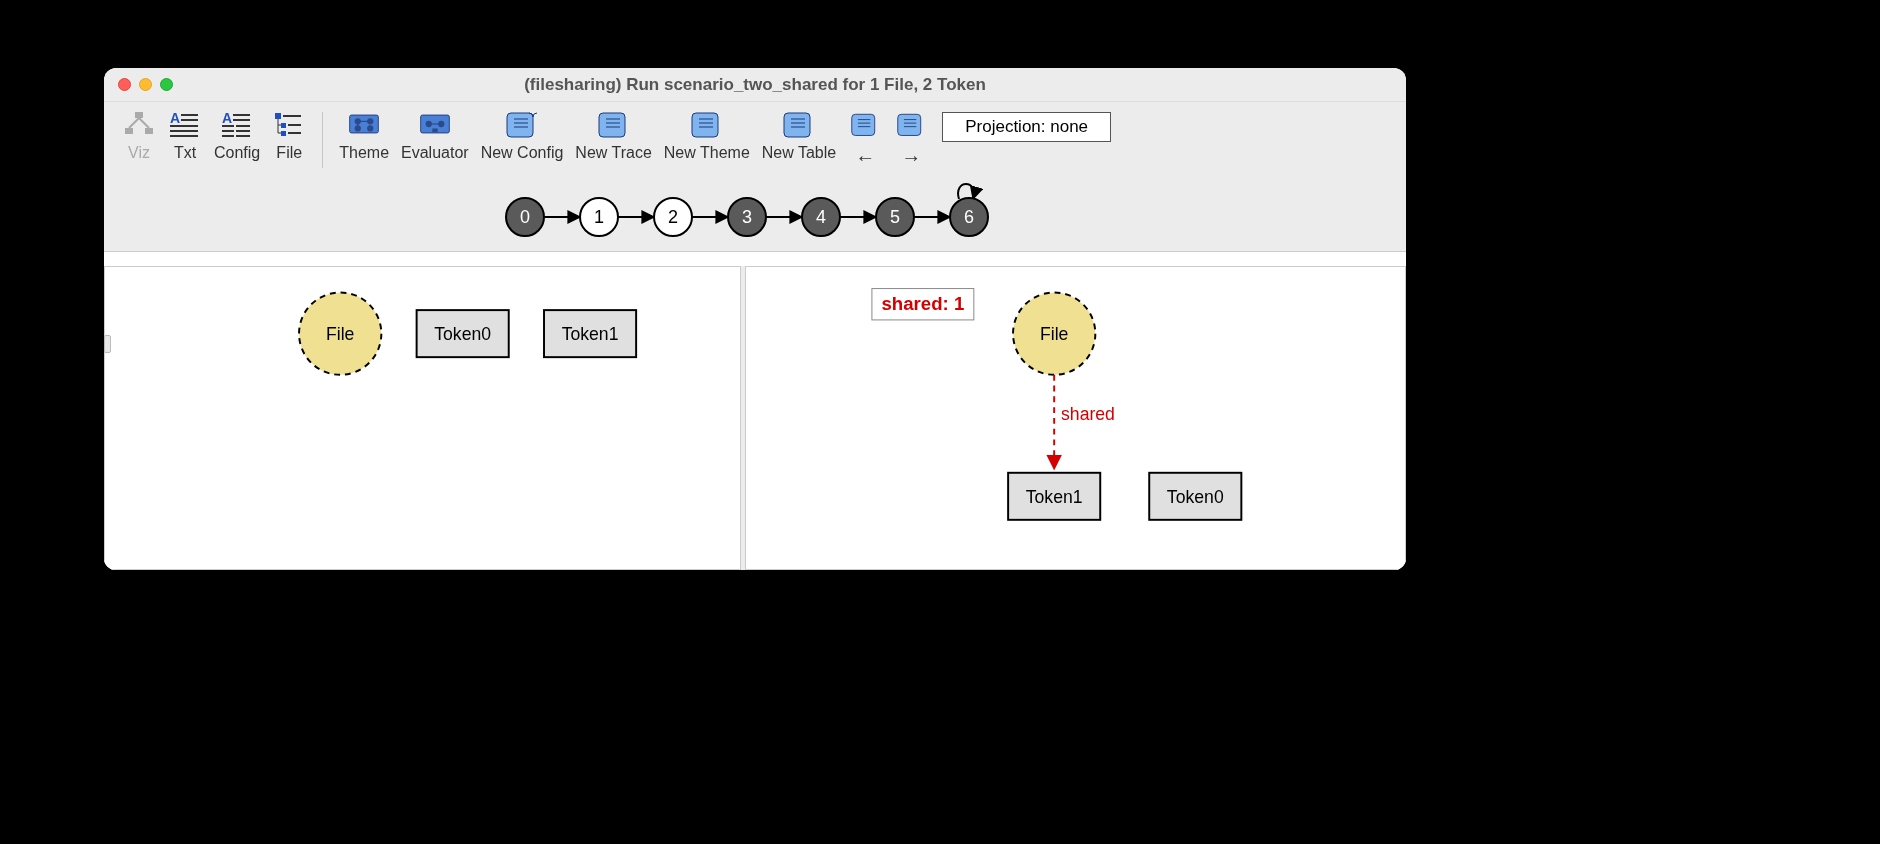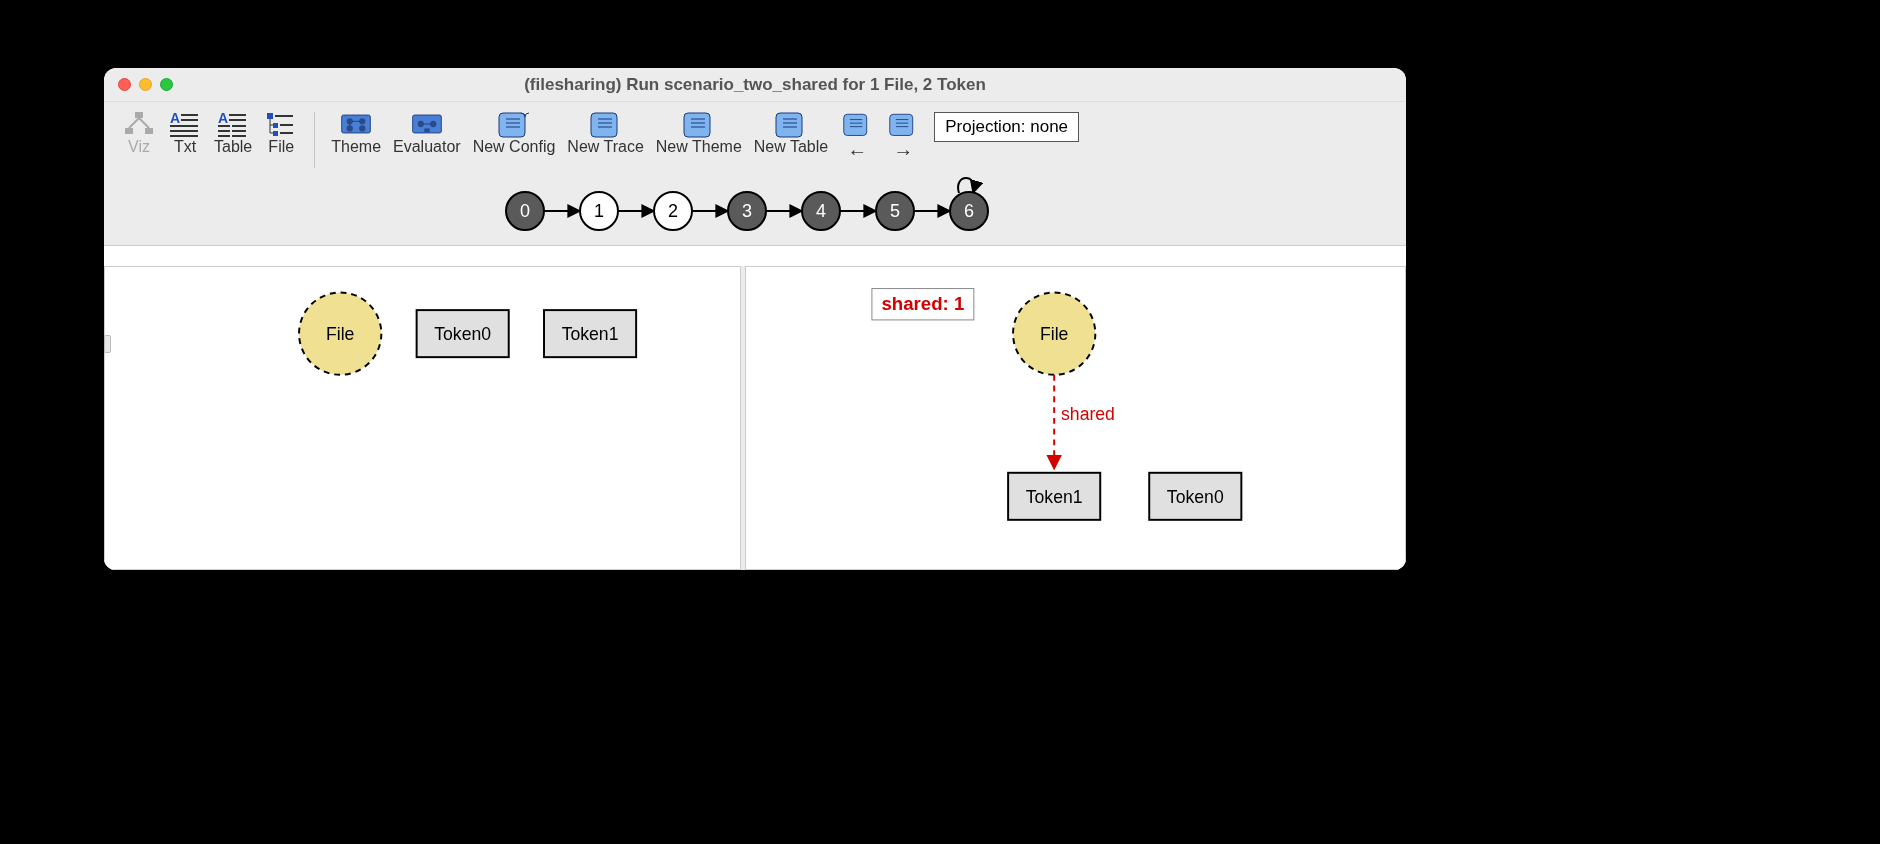--- a/index.html
+++ b/index.html
@@ -35,28 +35,28 @@
   }
   
   .toolbar {
     background:#ececec;
     border-bottom:1px solid #ccc;
     padding:4px 12px 0 12px;
   }
   .tool-row { display:flex; align-items:flex-start; }
   .tool-item { display:flex; flex-direction:column; align-items:center; justify-content:flex-start;
     padding:4px 6px 8px 6px; cursor:pointer; }
-  .tool-item .lbl { font-size:16px; color:#333; }
+  .tool-item .lbl { font-size:16px; color:#333; margin-top:6px; }
   .tool-item.disabled .lbl { color:#aaa; }
   .tool-sep { width:1px; height:56px; background:#c6c6c6; margin:6px 10px 0 10px; }
   .tool-ico { width:34px; height:28px; display:flex; align-items:center; justify-content:center; }
   .projection-box {
     margin-left:8px; margin-top:6px;
     border:1px solid #555; background:#fff;
-    font-size:17px; padding:4px 10px;
+    font-size:17px; padding:4px 22px;
   }
   
   .trace-row {
     background:#ececec;
     padding:6px 0 10px 0;
     display:flex; justify-content:center;
   }
   .trace-svg { display:block; }
   
   .content {
@@ -144,21 +144,21 @@
               <line x1="11" y1="4" x2="28" y2="4" stroke="#333" stroke-width="2"></line>
               <line x1="11" y1="9" x2="28" y2="9" stroke="#333" stroke-width="2"></line>
               <line x1="14" y1="15" x2="28" y2="15" stroke="#333" stroke-width="2"></line>
               <line x1="14" y1="20" x2="28" y2="20" stroke="#333" stroke-width="2"></line>
               <line x1="14" y1="25" x2="28" y2="25" stroke="#333" stroke-width="2"></line>
               <line x1="0" y1="15" x2="12" y2="15" stroke="#333" stroke-width="2"></line>
               <line x1="0" y1="20" x2="12" y2="20" stroke="#333" stroke-width="2"></line>
               <line x1="0" y1="25" x2="12" y2="25" stroke="#333" stroke-width="2"></line>
             </svg>
           </div>
-          <span class="lbl">Table</span>
+          <span class="lbl">Config</span>
         </div>
 
         <div class="tool-item">
           <div class="tool-ico">
             <svg width="28" height="26" viewBox="0 0 28 26">
               <rect x="0" y="2" width="6" height="6" fill="#2050c0"></rect>
               <line x1="8" y1="5" x2="26" y2="5" stroke="#333" stroke-width="2"></line>
               <rect x="6" y="12" width="5" height="5" fill="#2050c0"></rect>
               <line x1="13" y1="14" x2="26" y2="14" stroke="#333" stroke-width="2"></line>
               <rect x="6" y="20" width="5" height="5" fill="#2050c0"></rect>

